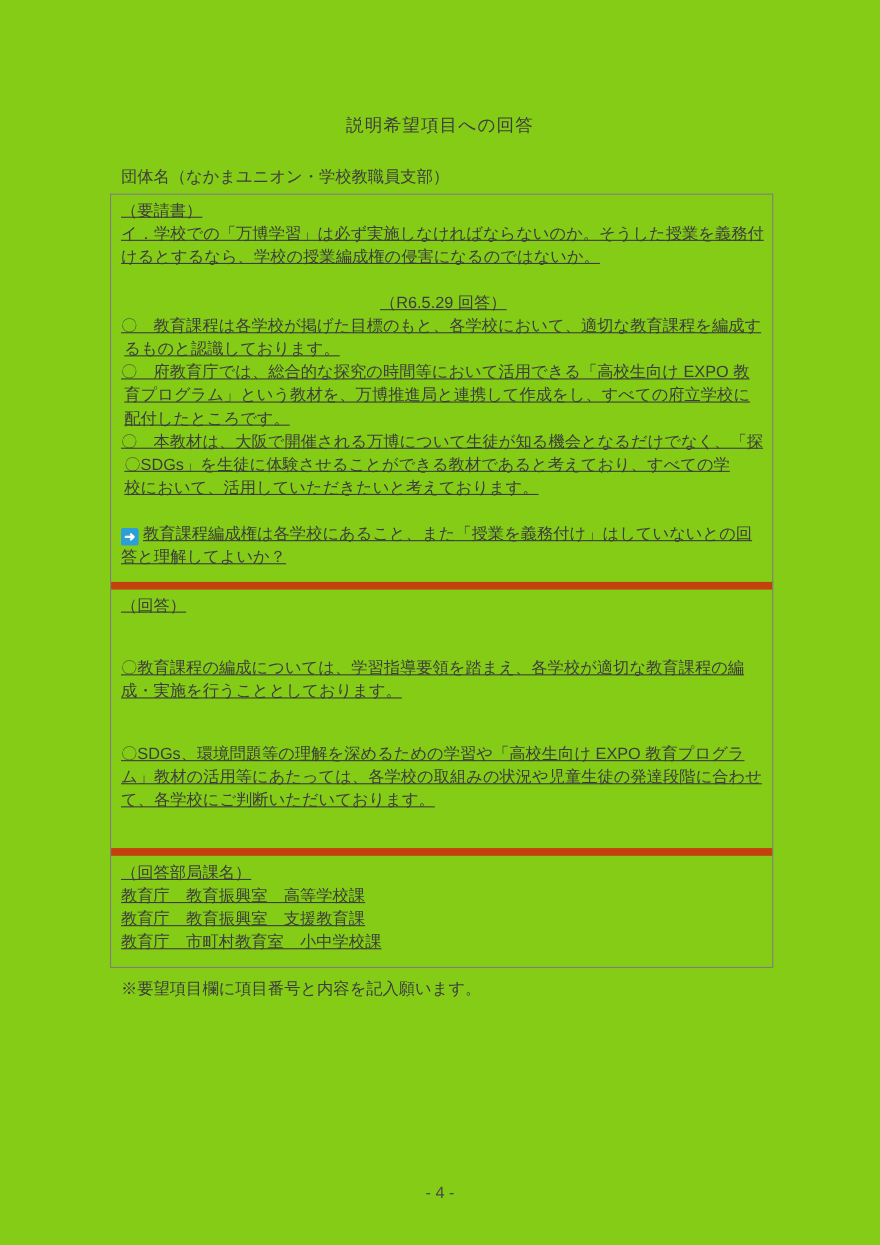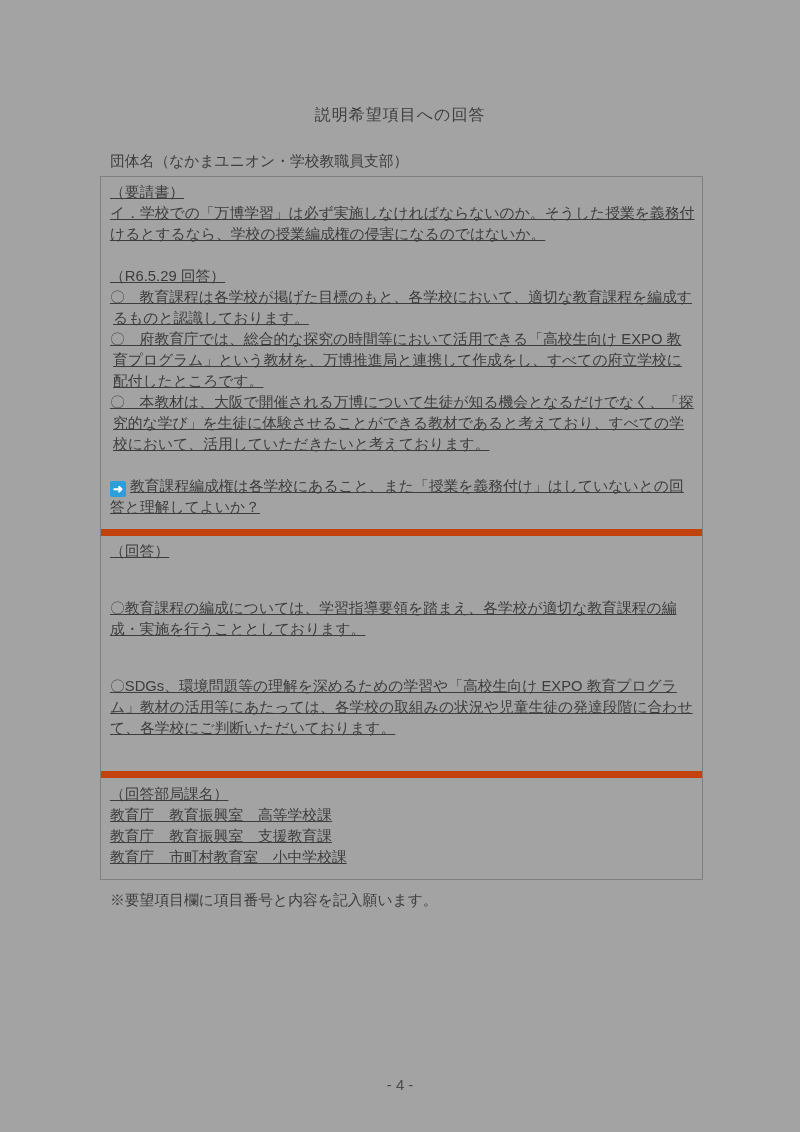--- a/index.html
+++ b/index.html
@@ -1,20 +1,20 @@
 <!DOCTYPE html>
 <html lang="ja"><head>
 <meta charset="utf-8">
 <style>
   html,body{margin:0;padding:0;}
   body{background:#ffffff;}
   .page{
     position:relative;
     width:800px;height:1132px;
-    background:#a3a3a3;
+    background:#84cc16;
     color:#3d3d3d;
     font-family:"Liberation Sans",sans-serif;
     font-size:14.8px;
     line-height:21px;
     overflow:hidden;
   }
   .doc-title{
     padding-top:104px;
     text-align:center;
     font-size:16px;
@@ -35,21 +35,21 @@
   .sec + .sec{
     border-top:7px solid #c2410c;
   }
   .pre{white-space:pre-line;margin:0;}
   .bullet{
     white-space:pre-line;
     margin:0;
     padding-left:3px;
     text-indent:-3px;
   }
-  .answer-label{margin-top:21px;}
+  .answer-label{margin-top:21px;text-align:center;}
   .followup{margin-top:21px;}
   .followup .pre-inline{white-space:pre-line;}
   .arrow-icon{
     display:inline-block;
     width:16px;height:16px;
     border-radius:2px;
     background:#2d9fd8;
     color:#ffffff;
     font-size:12px;
     line-height:16px;
@@ -86,21 +86,21 @@
       <div>（要請書）</div>
       <div class="pre">イ．学校での「万博学習」は必ず実施しなければならないのか。そうした授業を義務付
 けるとするなら、学校の授業編成権の侵害になるのではないか。</div>
       <div class="answer-label">（R6.5.29 回答）</div>
       <p class="bullet">〇　教育課程は各学校が掲げた目標のもと、各学校において、適切な教育課程を編成す
 るものと認識しております。</p>
       <p class="bullet">〇　府教育庁では、総合的な探究の時間等において活用できる「高校生向け EXPO 教
 育プログラム」という教材を、万博推進局と連携して作成をし、すべての府立学校に
 配付したところです。</p>
       <p class="bullet">〇　本教材は、大阪で開催される万博について生徒が知る機会となるだけでなく、「探
-究的な学び」を生徒に体験させることができる教材であると考えており、すべての学
+〇SDGs」を生徒に体験させることができる教材であると考えており、すべての学
 校において、活用していただきたいと考えております。</p>
       <div class="followup">
         <span class="arrow-icon" style="background: rgb(45, 159, 216);">➜</span><span class="pre-inline">教育課程編成権は各学校にあること、また「授業を義務付け」はしていないとの回
 答と理解してよいか？</span>
       </div>
     </section>
 
     <section class="sec sec-answer">
       <div>（回答）</div>
       <p class="pre para">〇教育課程の編成については、学習指導要領を踏まえ、各学校が適切な教育課程の編

